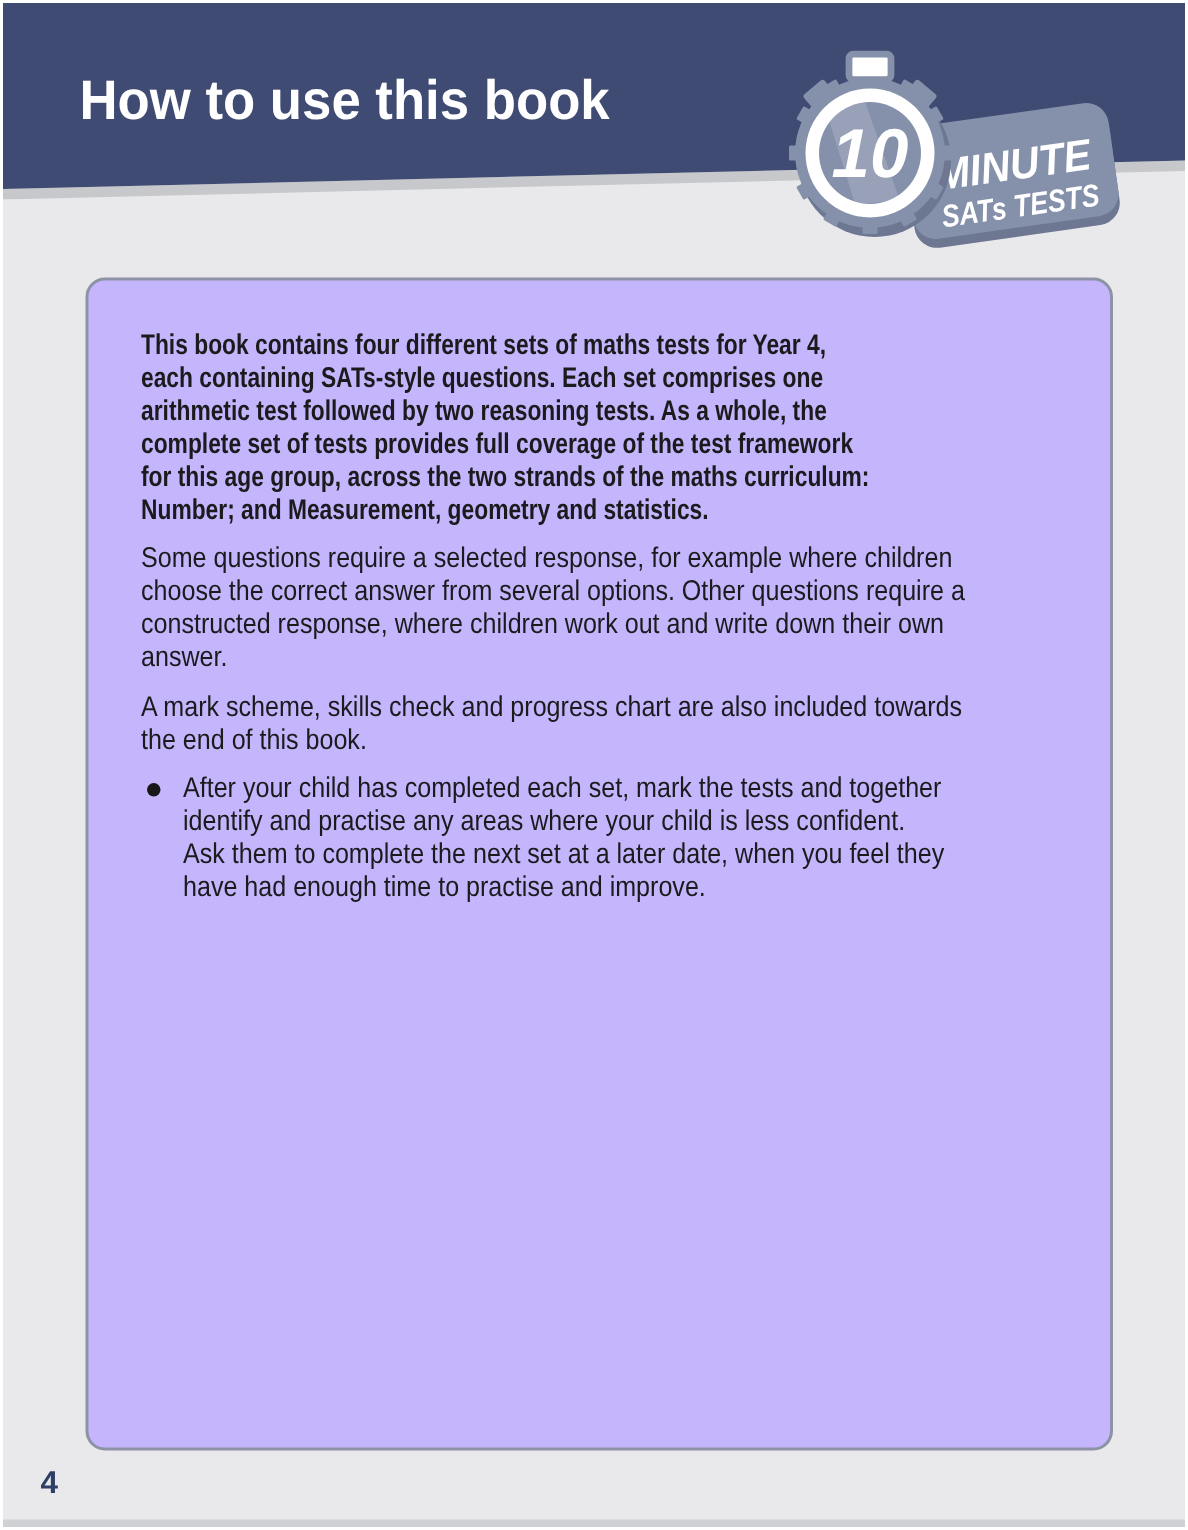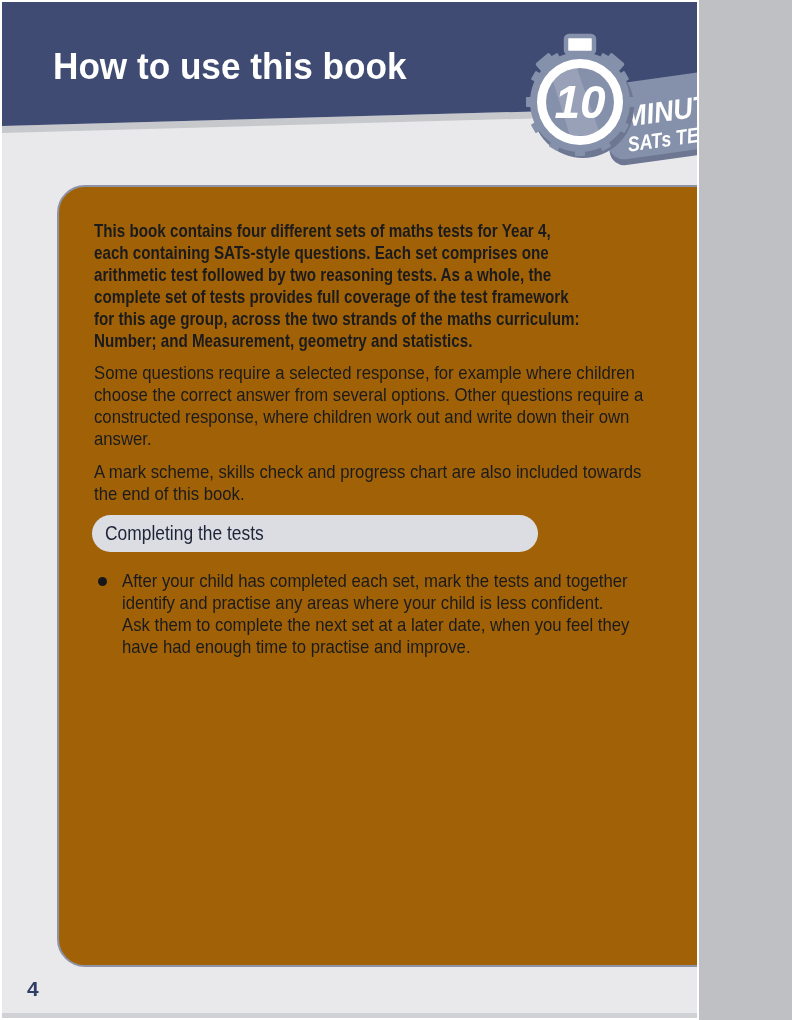--- a/index.html
+++ b/index.html
@@ -1,17 +1,17 @@
 <!DOCTYPE html>
 <html><head>
 <meta charset="utf-8">
 <style>
   html,body { margin:0; padding:0; background:#bfc0c3; }
   .page {
-    position:relative; width:699px; height:1020px;
+    position:relative; width:792px; height:1020px;
     background:#e9e9eb; border:2px solid #ffffff; box-sizing:border-box;
     overflow:hidden; font-family:"Liberation Sans", sans-serif;
   }
   
   .banner-shadow {
     position:absolute; left:0; top:0; width:100%; height:140px;
     background:#c7c8cb;
     clip-path: polygon(0 124px, 100% 105px, 100% 112px, 0 131px);
   }
   .banner {
@@ -23,21 +23,21 @@
     position:absolute; left:51px; top:44px;
     color:#ffffff; font-weight:bold; font-size:37px; line-height:42px;
     transform:scaleX(0.95); transform-origin:0 0; white-space:pre;
   }
   .logo-svg { position:absolute; left:498px; top:6px; overflow:visible; }
   .logo-svg text { font-family:"Liberation Sans", sans-serif; }
 
   
   .content-card {
     position:absolute; left:55px; top:183px; width:685px; height:782px;
-    background:#a16207; border:2px solid #8d93a7; border-radius:28px;
+    background:#c4b5fd; border:2px solid #8d93a7; border-radius:13px;
     box-sizing:border-box; padding:33px 28px 0 35px;
   }
   .txt {
     white-space:pre; color:#1b1b1d; font-size:19px; line-height:22px;
     transform:scaleX(0.88); transform-origin:0 0; margin:0;
   }
   .txt.bold { font-weight:bold; transform:scaleX(0.80); }
   .intro  { margin-bottom:10px; }
   .para2  { margin-bottom:11px; }
   .para3  { margin-bottom:10px; }
@@ -121,23 +121,20 @@
 complete set of tests provides full coverage of the test framework
 for this age group, across the two strands of the maths curriculum:
 Number; and Measurement, geometry and statistics.</p>
     <p class="txt para2">Some questions require a selected response, for example where children
 choose the correct answer from several options. Other questions require a
 constructed response, where children work out and write down their own
 answer.</p>
     <p class="txt para3">A mark scheme, skills check and progress chart are also included towards
 the end of this book.</p>
 
-    <div class="pill">
-      <div class="pill-label">Completing the tests</div>
-    </div>
 
     <ul class="bullet-list">
       <li class="bullet-item">
         <span class="bullet-dot"></span>
         <div class="txt">After your child has completed each set, mark the tests and together
 identify and practise any areas where your child is less confident.
 Ask them to complete the next set at a later date, when you feel they
 have had enough time to practise and improve.</div>
       </li>
     </ul>

